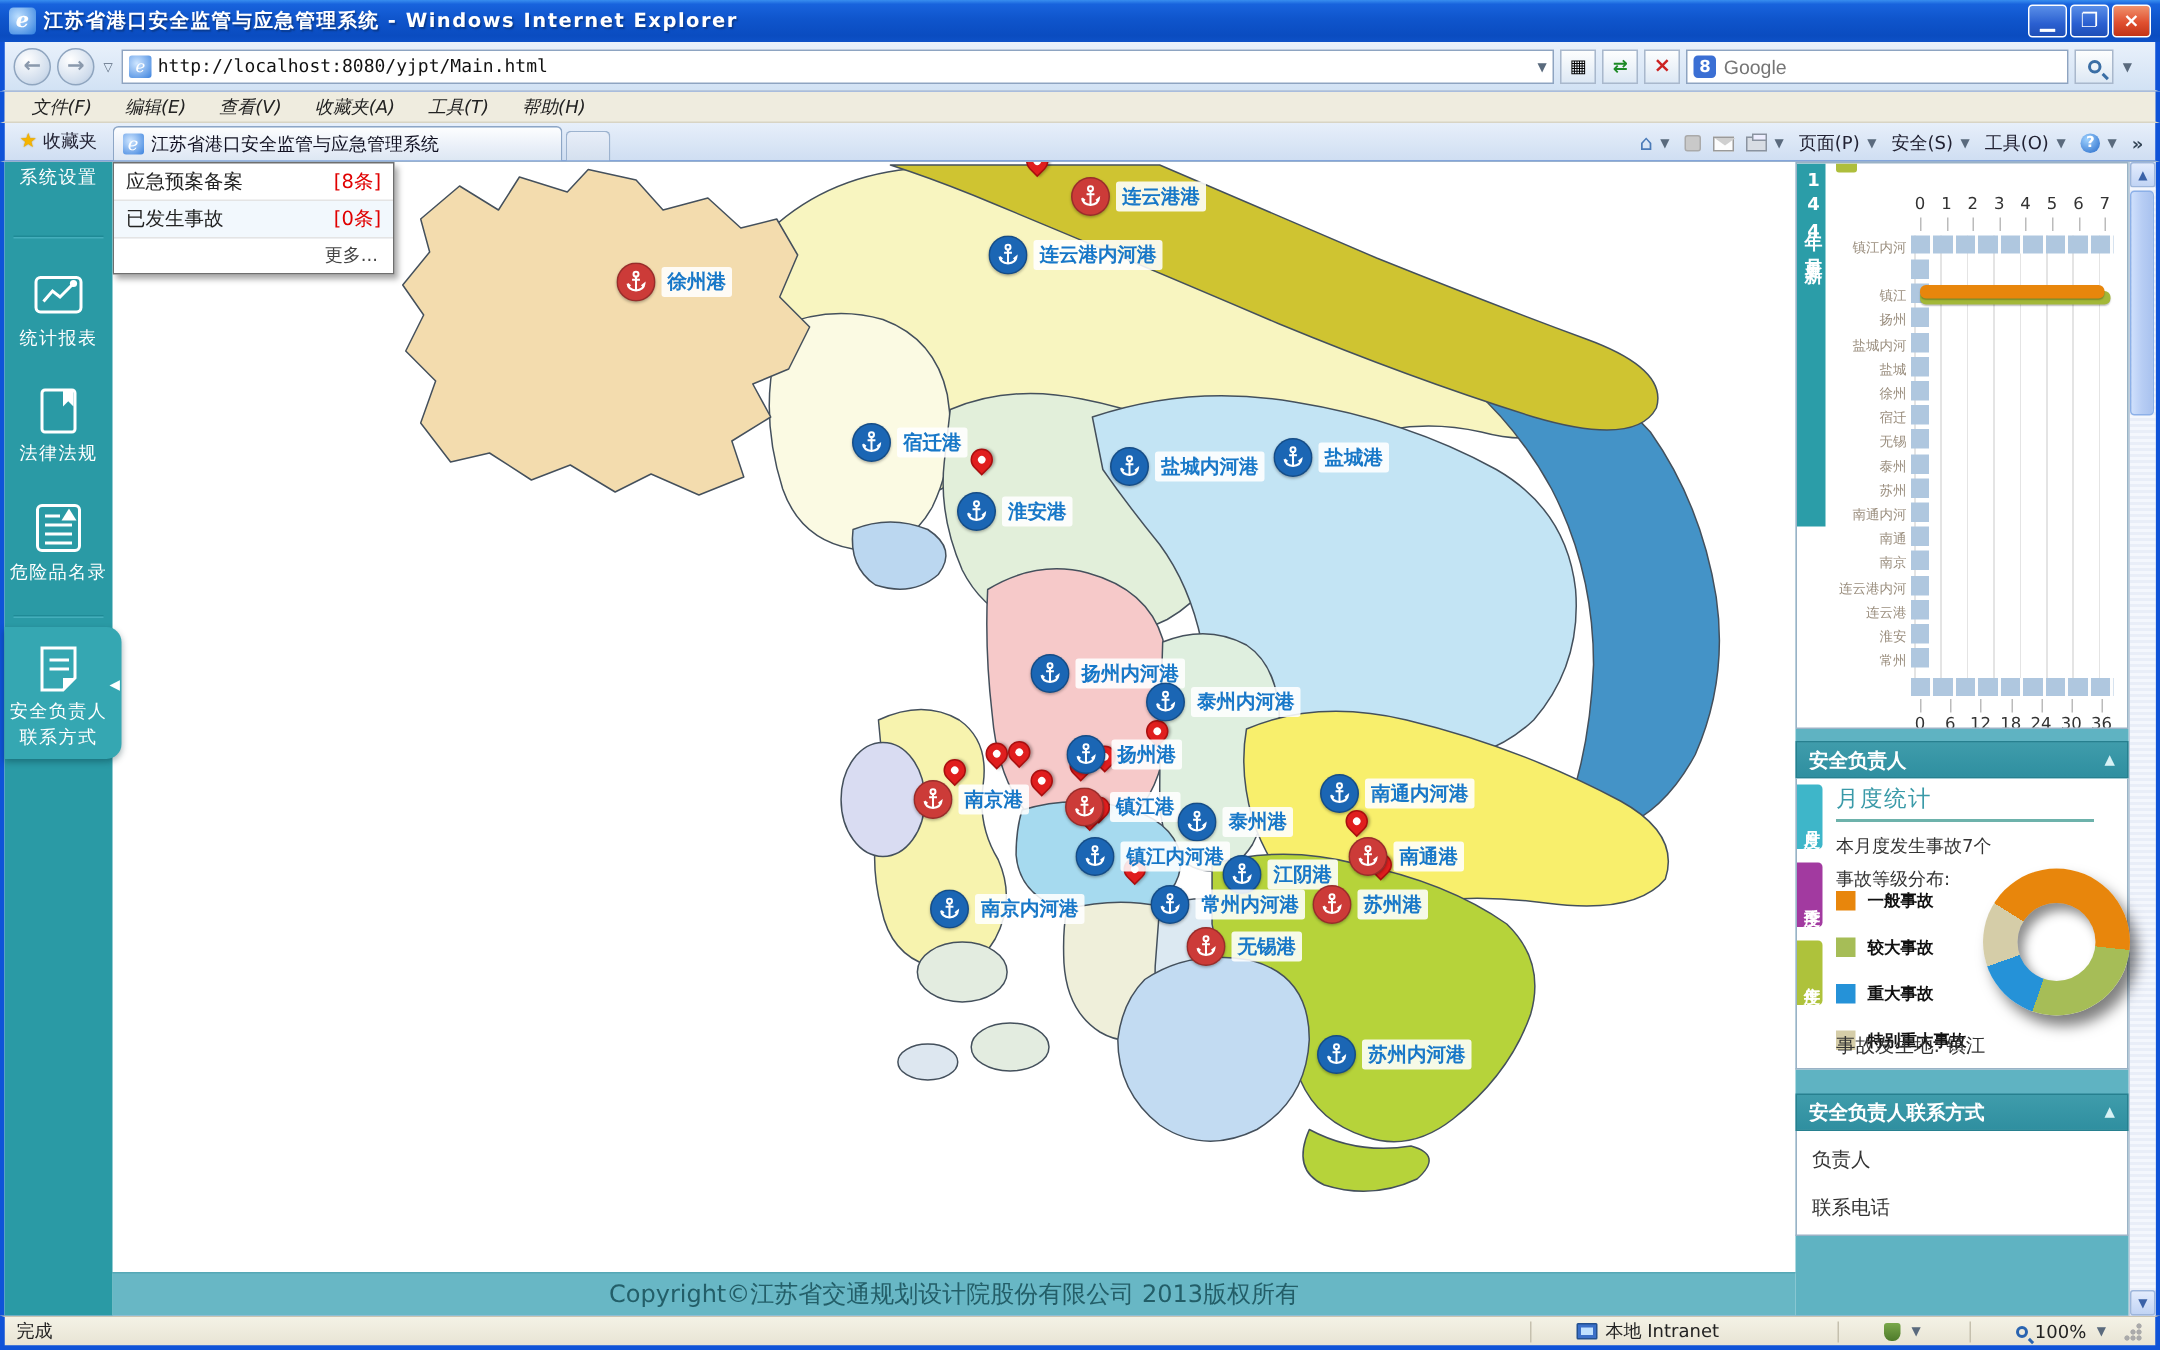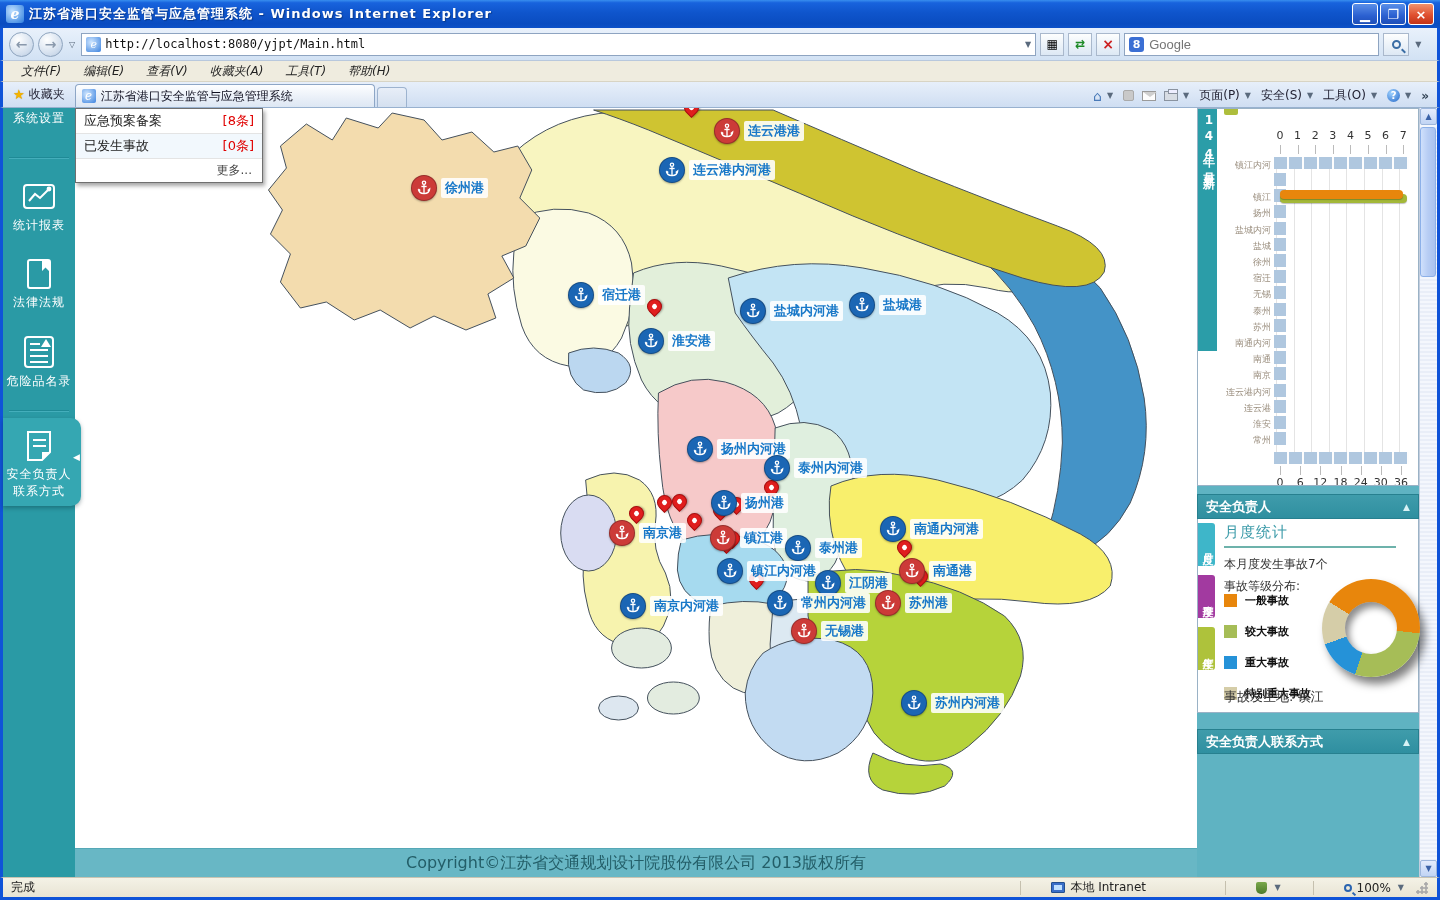--- a/index.html
+++ b/index.html
@@ -718,21 +718,21 @@
                       <circle cx="12" cy="5" r="2.2" fill="none" stroke="#fff" stroke-width="1.8"></circle>
                       <line x1="12" y1="7.2" x2="12" y2="19" stroke="#fff" stroke-width="1.8"></line>
                       <line x1="8.5" y1="10" x2="15.5" y2="10" stroke="#fff" stroke-width="1.8"></line>
                       <path d="M4.5,13.5 Q5,19 12,19.5 Q19,19 19.5,13.5 L17,15.5 M4.5,13.5 L7,15.5" fill="none" stroke="#fff" stroke-width="1.8"></path>
                     </svg>
                 </span>
                 <span class="plabel">无锡港</span>
               </span>
             </div>
 
-            <div class="port blue" data-idx="21" style="left: 839px; top: 595px;">
+            <div class="port blue" data-idx="21" style="left: 816px; top: 595px;">
               <span class="inner">
                 <span class="anchor">
                   <svg width="18" height="18" viewBox="0 0 24 24">
                       <circle cx="12" cy="5" r="2.2" fill="none" stroke="#fff" stroke-width="1.8"></circle>
                       <line x1="12" y1="7.2" x2="12" y2="19" stroke="#fff" stroke-width="1.8"></line>
                       <line x1="8.5" y1="10" x2="15.5" y2="10" stroke="#fff" stroke-width="1.8"></line>
                       <path d="M4.5,13.5 Q5,19 12,19.5 Q19,19 19.5,13.5 L17,15.5 M4.5,13.5 L7,15.5" fill="none" stroke="#fff" stroke-width="1.8"></path>
                     </svg>
                 </span>
                 <span class="plabel">苏州内河港</span>
@@ -863,20 +863,25 @@
             <div class="acc-loc">事故发生地: 镇江</div>
           </div>
         </div>
       </div>
 
       <div class="contactpanel">
         <div class="phead">
           <span>安全负责人联系方式</span>
           <span class="arr">▲</span>
         </div>
+        <div class="pbody contactbody">
+
+        <div class="crow" data-idx="0">负责人</div>
+              <div class="crow" data-idx="1">联系电话</div>
+            </div>
       </div>
     </div>
 
     <div class="vscroll">
       <span class="sarrow">▲</span>
       <span class="strack">
             <span class="sthumb"></span>
           </span>
       <span class="sarrow">▼</span>
     </div>

